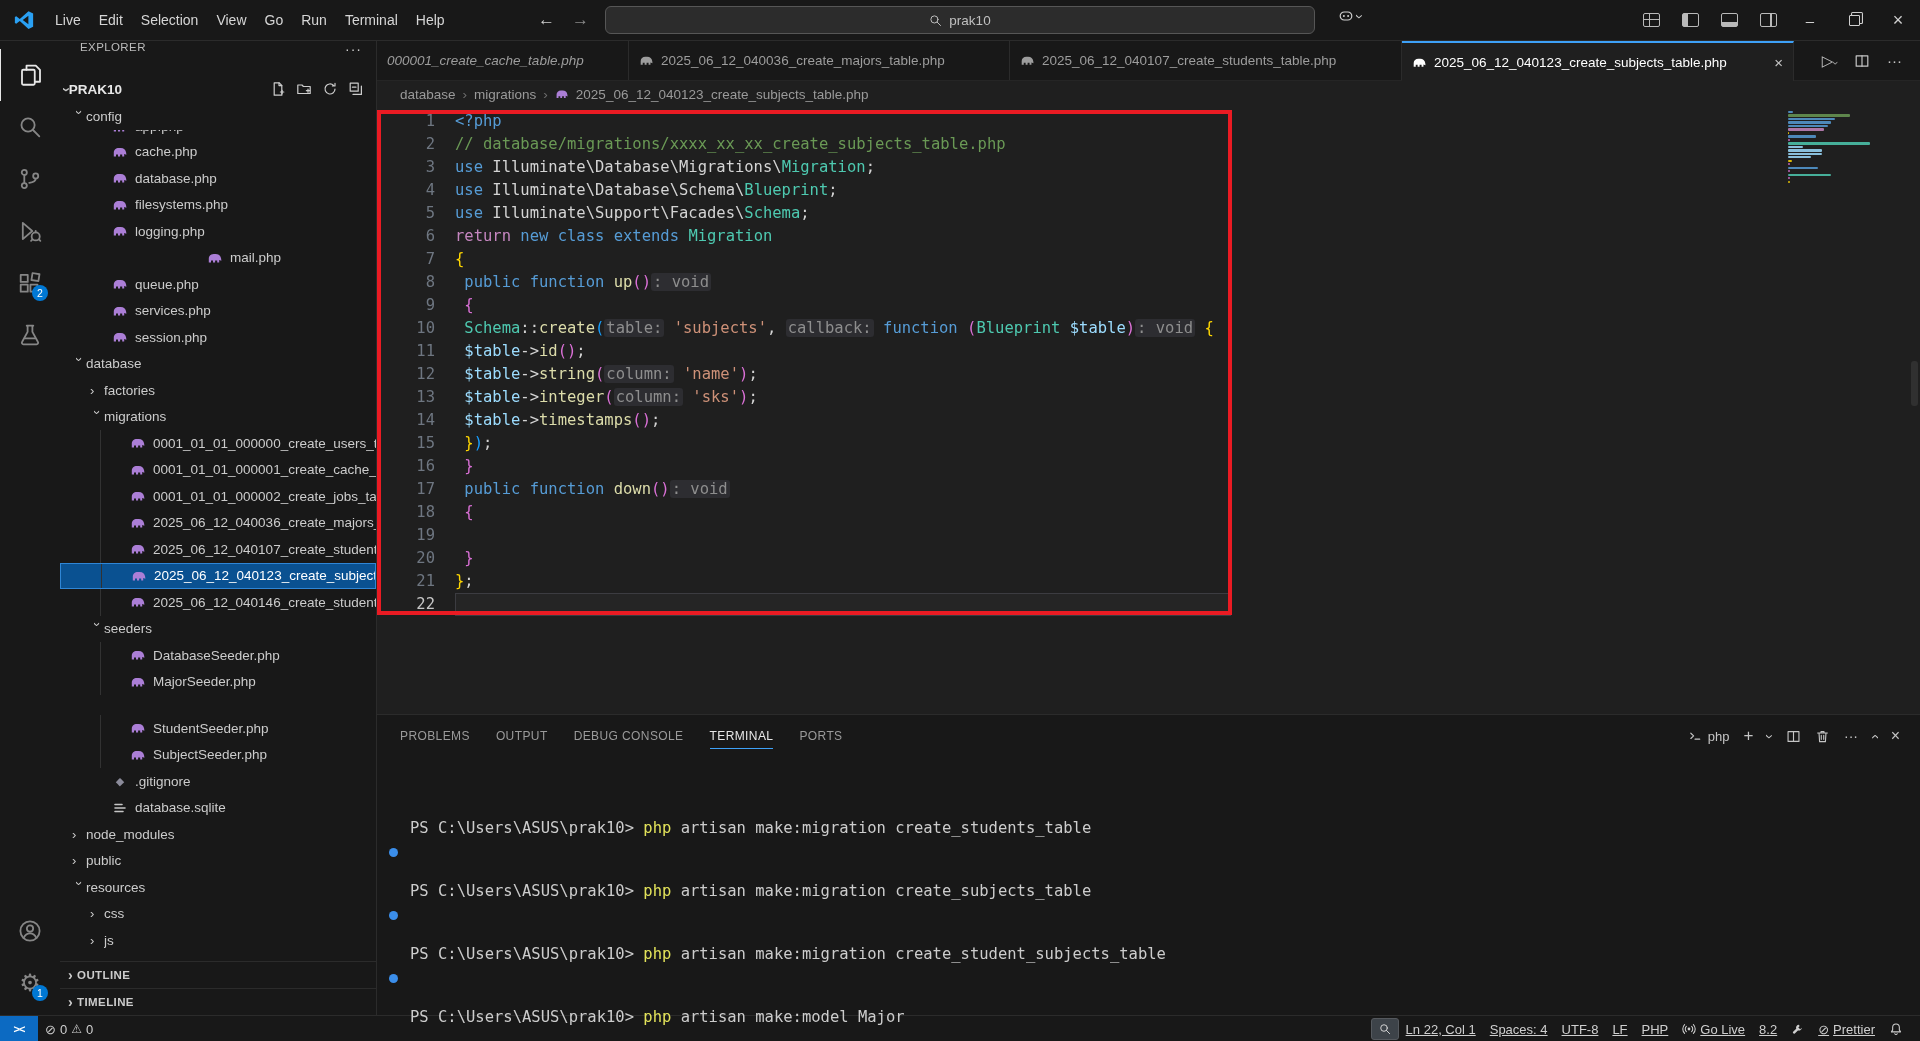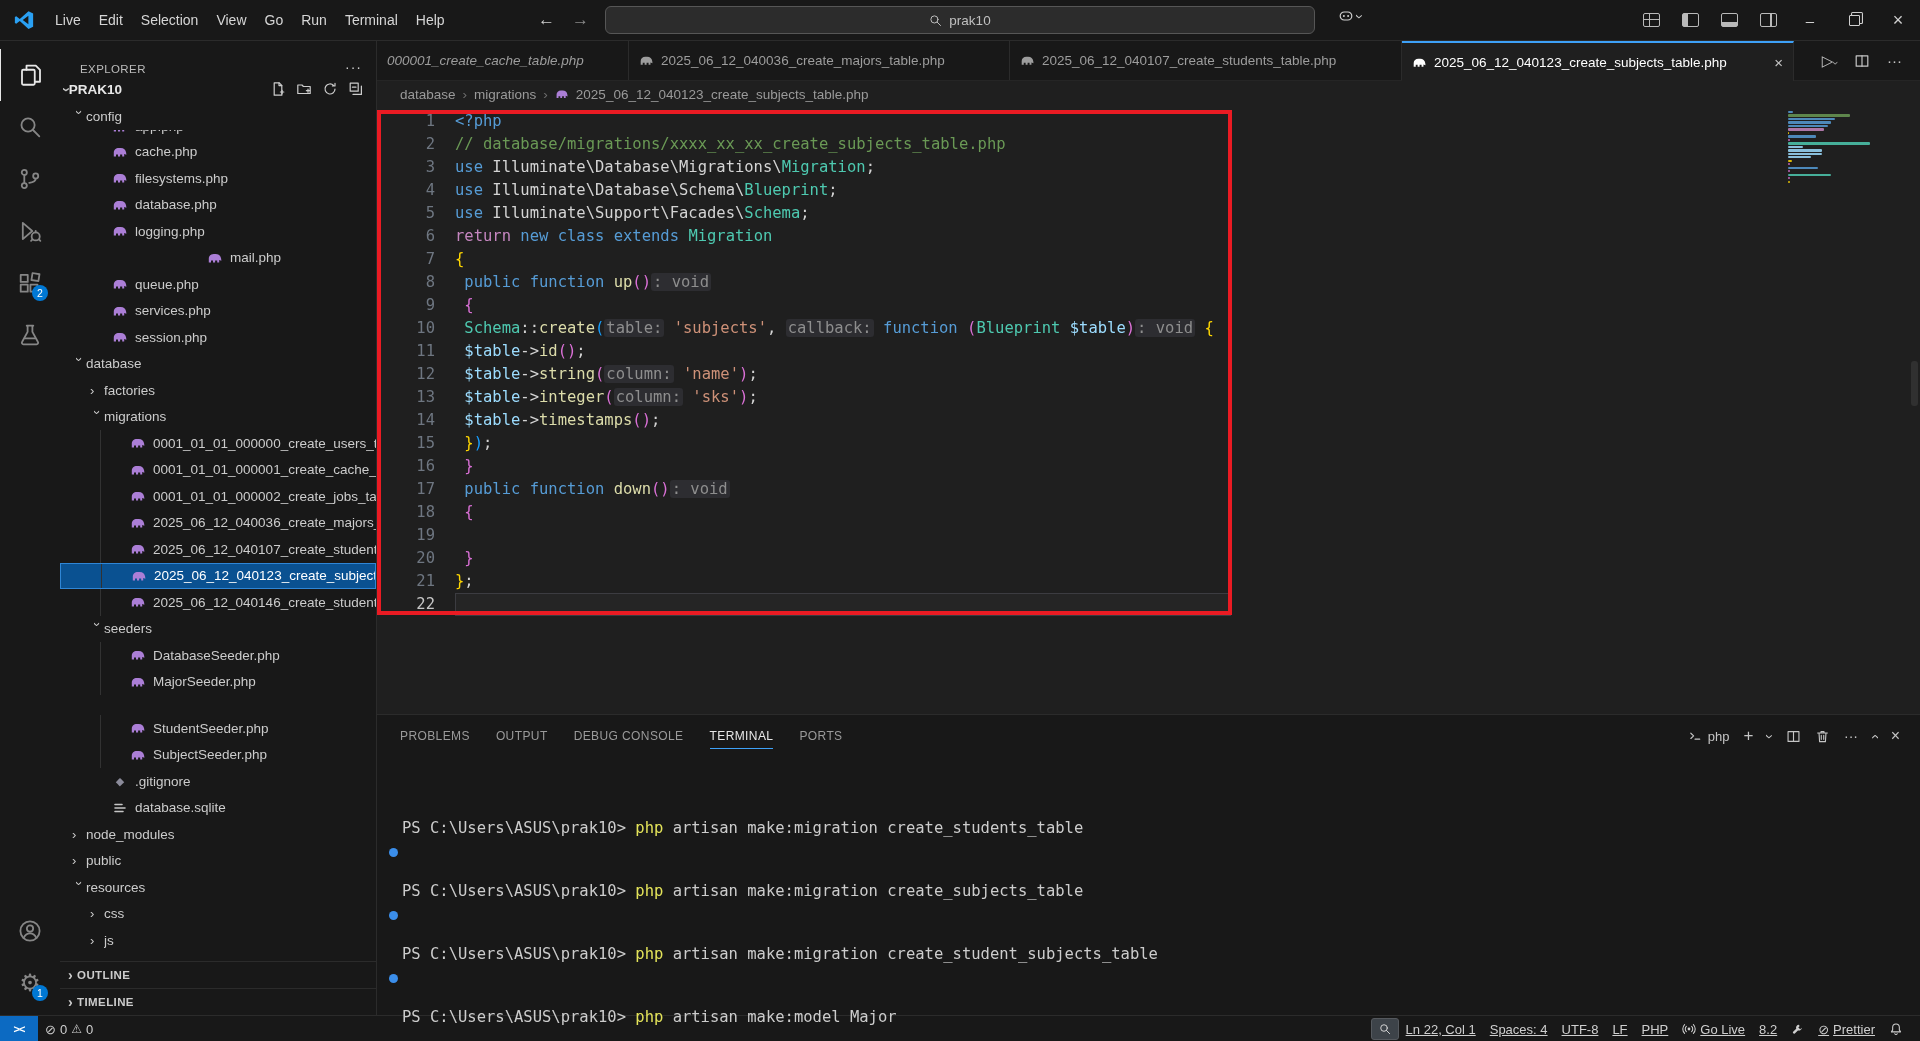--- a/index.html
+++ b/index.html
@@ -28,21 +28,21 @@
   #main{display:flex;height:974px;}
   
   #activitybar{width:60px;background:#181818;display:flex;flex-direction:column;align-items:center;padding-top:8px;box-sizing:border-box;}
   .ab-item{width:60px;height:52px;display:flex;align-items:center;justify-content:center;color:#868686;position:relative;}
   .ab-item.active{color:#e7e7e7;border-left:2px solid #e7e7e7;}
   .ab-badge{position:absolute;right:12px;bottom:8px;min-width:16px;height:16px;border-radius:9px;background:#0078d4;color:#fff;font-size:10.5px;display:flex;align-items:center;justify-content:center;padding:0 2px;box-sizing:border-box;}
   #ab-bottom{margin-top:auto;margin-bottom:6px;display:flex;flex-direction:column;align-items:center;}
   .gear-glyph{font-size:24px;line-height:1;}
   
   #sidebar{width:317px;background:#181818;border-right:1px solid #2b2b2b;display:flex;flex-direction:column;box-sizing:border-box;}
-  #sb-header{height:34px;display:flex;align-items:flex-end;padding:0 14px 0 20px;color:#bbbbbb;font-size:11.5px;letter-spacing:.4px;}
+  #sb-header{height:34px;display:flex;align-items:flex-start;padding:0 14px 0 20px;color:#bbbbbb;font-size:11.5px;letter-spacing:.4px;}
   #sb-header .kebab{margin-left:auto;color:#cccccc;font-size:14px;letter-spacing:1px;}
   #project-row{height:28px;display:flex;align-items:center;padding-left:4px;font-weight:bold;font-size:13.5px;color:#e7e7e7;}
   #project-row .tools{margin-left:auto;display:flex;gap:10px;padding-right:12px;color:#cccccc;}
   #tree{flex:1;overflow:hidden;position:relative;}
   .trow{height:26.5px;display:flex;align-items:center;font-size:13.5px;color:#cccccc;white-space:nowrap;overflow:hidden;position:relative;box-sizing:border-box;}
   .trow .lbl{overflow:hidden;white-space:nowrap;}
   .trow.sel{background:#0a5191;border:1px solid #2f86d6;color:#ffffff;}
   .fico{width:16px;height:16px;margin-right:7px;flex:0 0 16px;}
   .fico.php{color:#ab7ed6;fill:#ab7ed6;stroke:none;}
   .fico.gi{color:#8b8b9a;font-size:11px;display:flex;align-items:center;justify-content:center;}
@@ -81,21 +81,21 @@
   
   #panel{height:301px;background:#181818;border-top:1px solid #2b2b2b;box-sizing:border-box;position:relative;}
   #panel-header{height:42px;display:flex;align-items:center;padding-left:23px;}
   .ptab{margin-right:26px;font-size:12px;letter-spacing:.4px;color:#9a9a9a;height:42px;display:flex;align-items:center;position:relative;}
   .ptab.active{color:#e7e7e7;}
   .ptab.active::after{content:'';position:absolute;left:0;right:0;bottom:8px;height:1.5px;background:#3ea1f7;}
   #panel-actions{margin-left:auto;display:flex;align-items:center;gap:14px;padding-right:20px;color:#c5c5c5;font-size:14px;}
   #panel-actions .plabel{display:flex;align-items:center;gap:5px;font-size:13px;}
   #terminal-body{position:relative;padding:18px 0 0 25px;font-family:"DejaVu Sans Mono","Liberation Mono",monospace;font-size:15.5px;color:#cccccc;}
   .t-block{position:relative;height:63px;}
-  .t-line{height:23px;line-height:23px;white-space:pre;}
+  .t-line{height:23px;line-height:23px;white-space:pre;margin-left:8px;}
   .t-exe{color:#e3e35a;}
   .t-dot{position:absolute;left:-13px;top:31px;width:9px;height:9px;border-radius:50%;background:#3b8eea;}
   
   #statusbar{height:27px;background:#181818;border-top:1px solid #2b2b2b;display:flex;align-items:center;font-size:13px;color:#cfcfcf;box-sizing:border-box;}
   #remote-btn{width:38px;height:100%;background:#0c6ac2;color:#fff;display:flex;align-items:center;justify-content:center;font-size:11px;font-weight:bold;letter-spacing:-1px;}
   .sb-item{display:flex;align-items:center;gap:4px;padding:0 7px;height:100%;}
   #sb-left{display:flex;align-items:center;height:100%;}
   #sb-right{margin-left:auto;display:flex;align-items:center;height:100%;padding-right:10px;text-decoration:underline;}
   #zoom-chip{width:26px;height:20px;background:#3d4349;border:1px solid #55595e;border-radius:3px;display:flex;align-items:center;justify-content:center;color:#e0e0e0;}
   .warn-glyph{font-size:12px;}
@@ -322,27 +322,27 @@
           <div class="trow" style="padding-left: 52px;">
             <svg class="fico php" viewBox="0 0 16 16">
               <use href="#i-php"></use>
             </svg>
             <span class="lbl">cache.php</span>
           </div>
           <div class="trow" style="padding-left: 52px;">
             <svg class="fico php" viewBox="0 0 16 16">
               <use href="#i-php"></use>
             </svg>
+            <span class="lbl">database.php</span>
+          </div>
+          <div class="trow" style="padding-left: 52px;">
+            <svg class="fico php" viewBox="0 0 16 16">
+              <use href="#i-php"></use>
+            </svg>
             <span class="lbl">filesystems.php</span>
-          </div>
-          <div class="trow" style="padding-left: 52px;">
-            <svg class="fico php" viewBox="0 0 16 16">
-              <use href="#i-php"></use>
-            </svg>
-            <span class="lbl">database.php</span>
           </div>
           <div class="trow" style="padding-left: 52px;">
             <svg class="fico php" viewBox="0 0 16 16">
               <use href="#i-php"></use>
             </svg>
             <span class="lbl">logging.php</span>
           </div>
           <div class="trow" style="padding-left: 52px; justify-content: center;">
             <svg class="fico php" viewBox="0 0 16 16">
               <use href="#i-php"></use>

